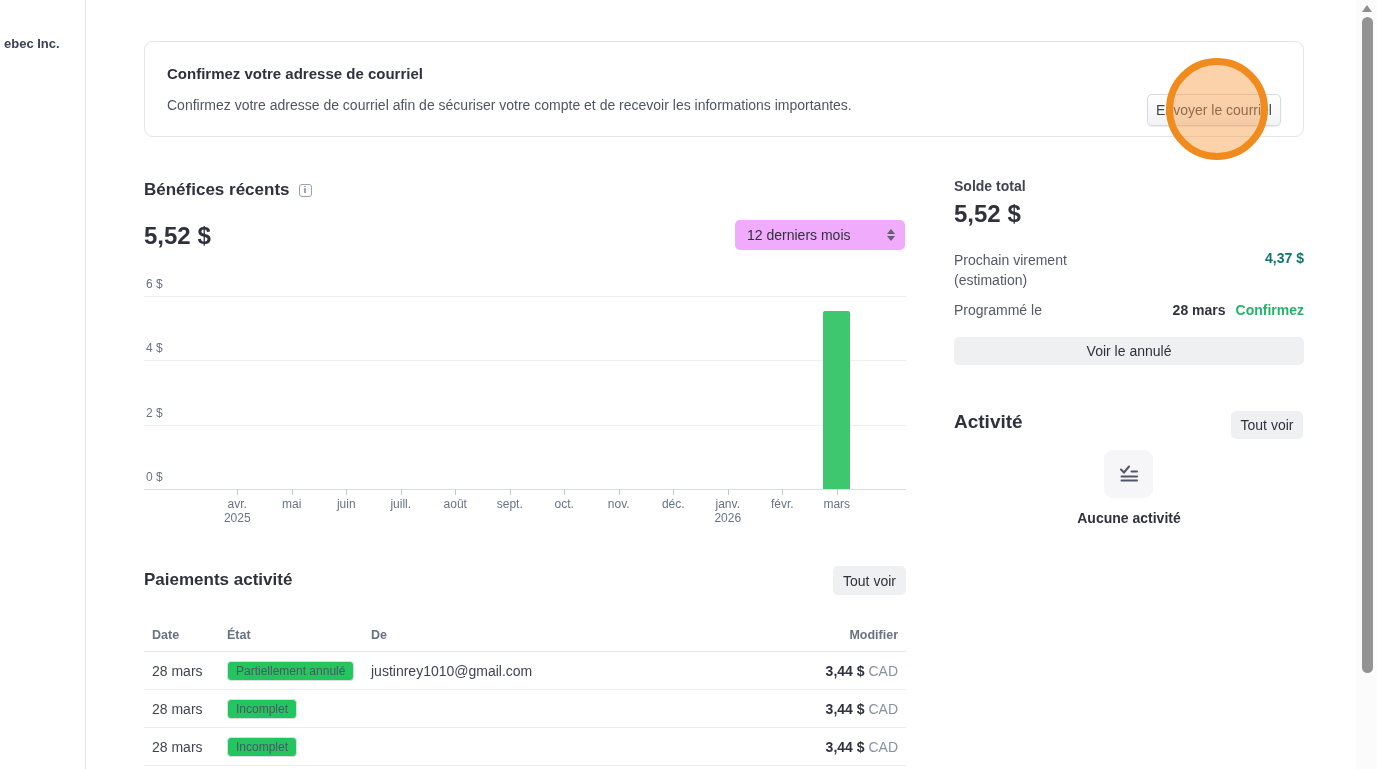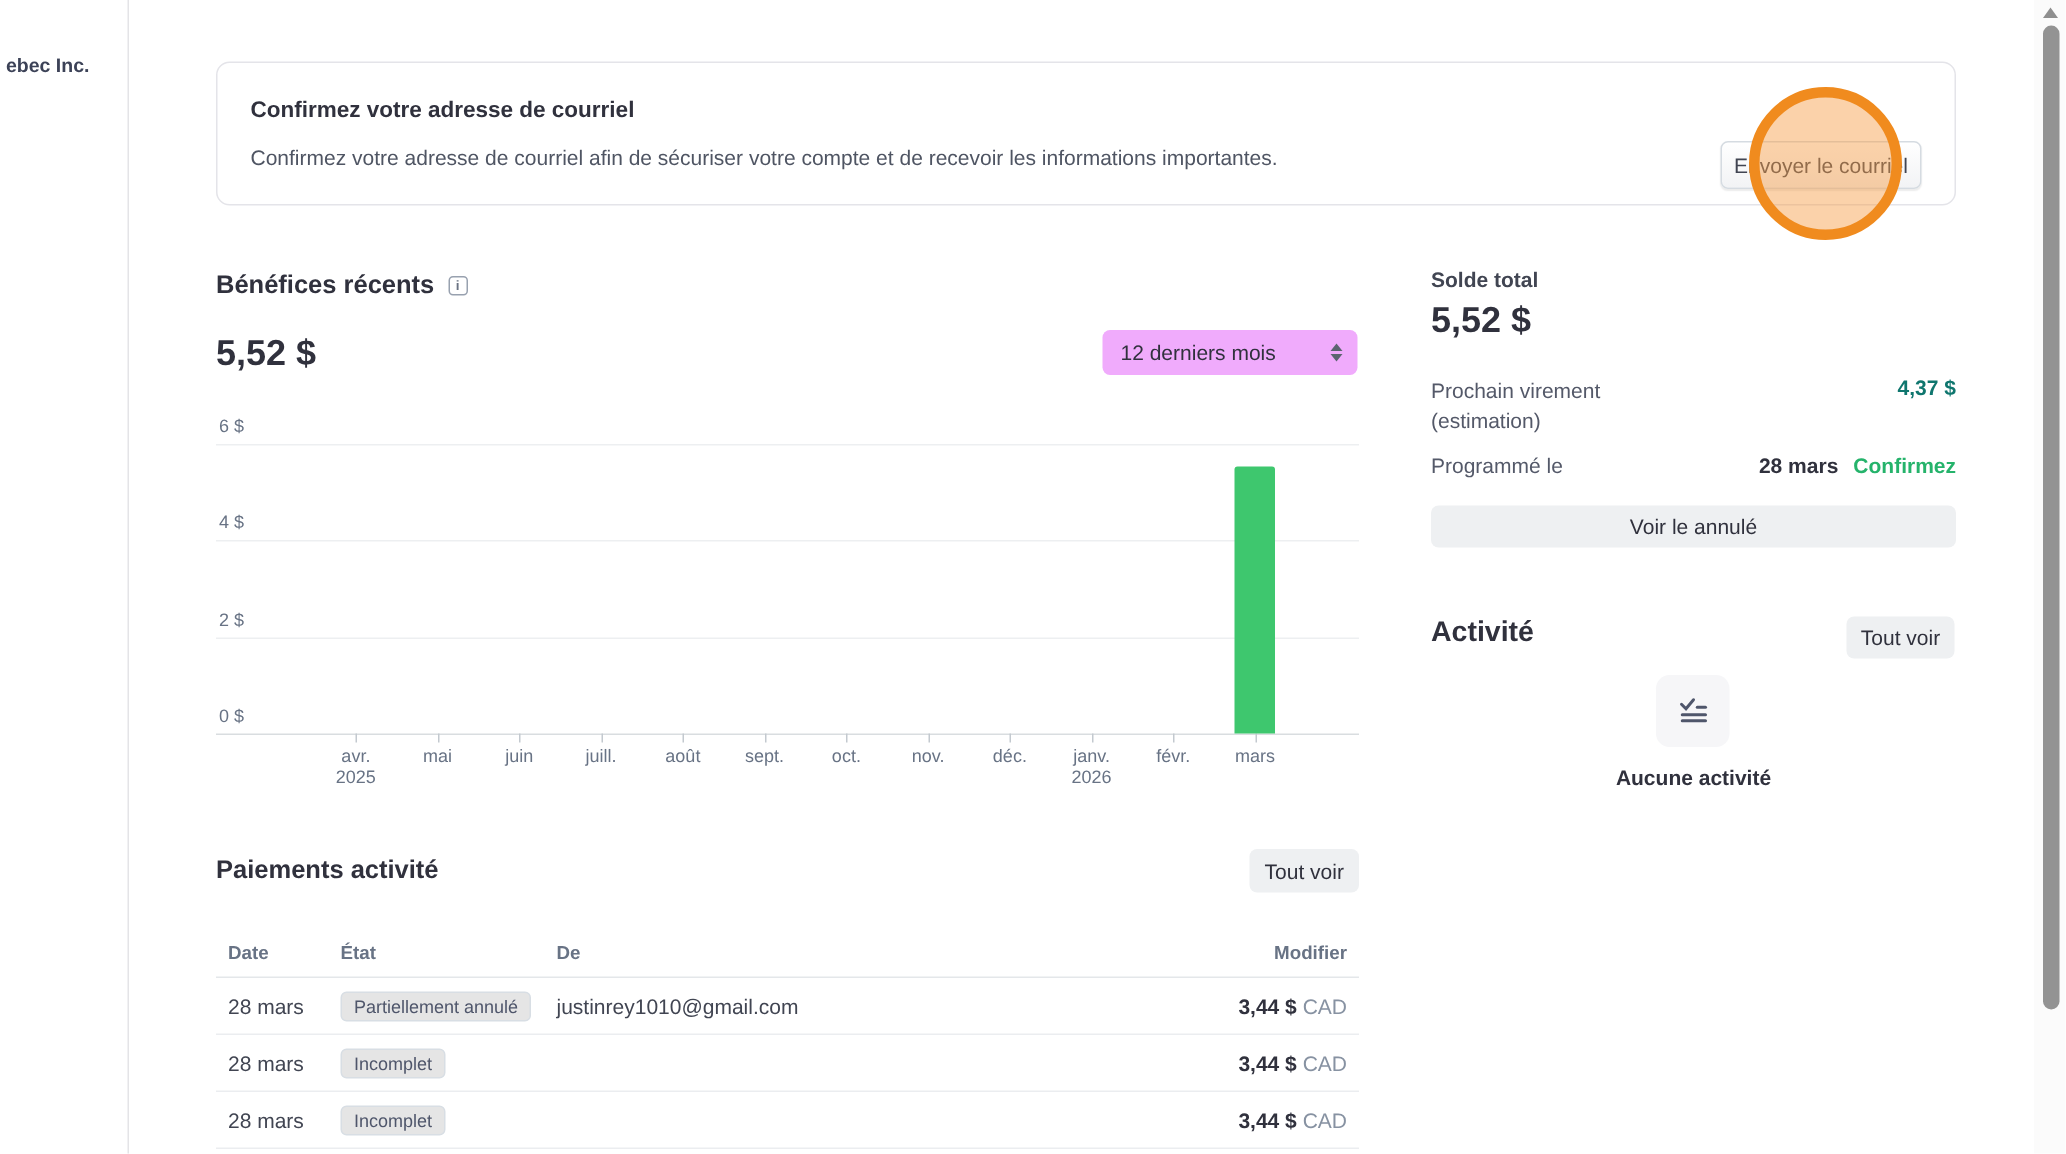--- a/index.html
+++ b/index.html
@@ -75,21 +75,21 @@
   .payments-title { left:144px; top:570px; font-size:17px; font-weight:700; color:#30313d; }
   .payments-viewall { left:833px; top:566px; width:73px; height:29px; }
   .ptable { left:144px; top:618px; width:762px; }
   .prow {
     display:grid; grid-template-columns:75px 144px 1fr auto;
     align-items:center; padding:0 8px; height:38px;
     border-bottom:1px solid #ebedf0; font-size:14px; color:#414552;
   }
   .prow.head { height:34px; font-size:12.5px; font-weight:600; color:#687385; border-bottom:1px solid #e4e7ea; }
   .badge {
-    display:inline-block; background:#e5e5e5; border:1px solid #d8dee4;
+    display:inline-block; background:#22c55e; border:1px solid #d8dee4;
     border-radius:4px; padding:2px 8px; font-size:12px; color:#4f566b; white-space:nowrap;
   }
   .amt { text-align:right; }
   .amt .val { font-weight:600; color:#30313d; }
   .amt .cur { color:#8792a2; }
 
   
   .rcol-label { font-size:14px; color:#545969; }
   .balance-title { left:954px; top:178px; font-size:14px; font-weight:600; color:#414552; }
   .balance-amount { left:954px; top:200px; font-size:24px; font-weight:700; color:#30313d; }

